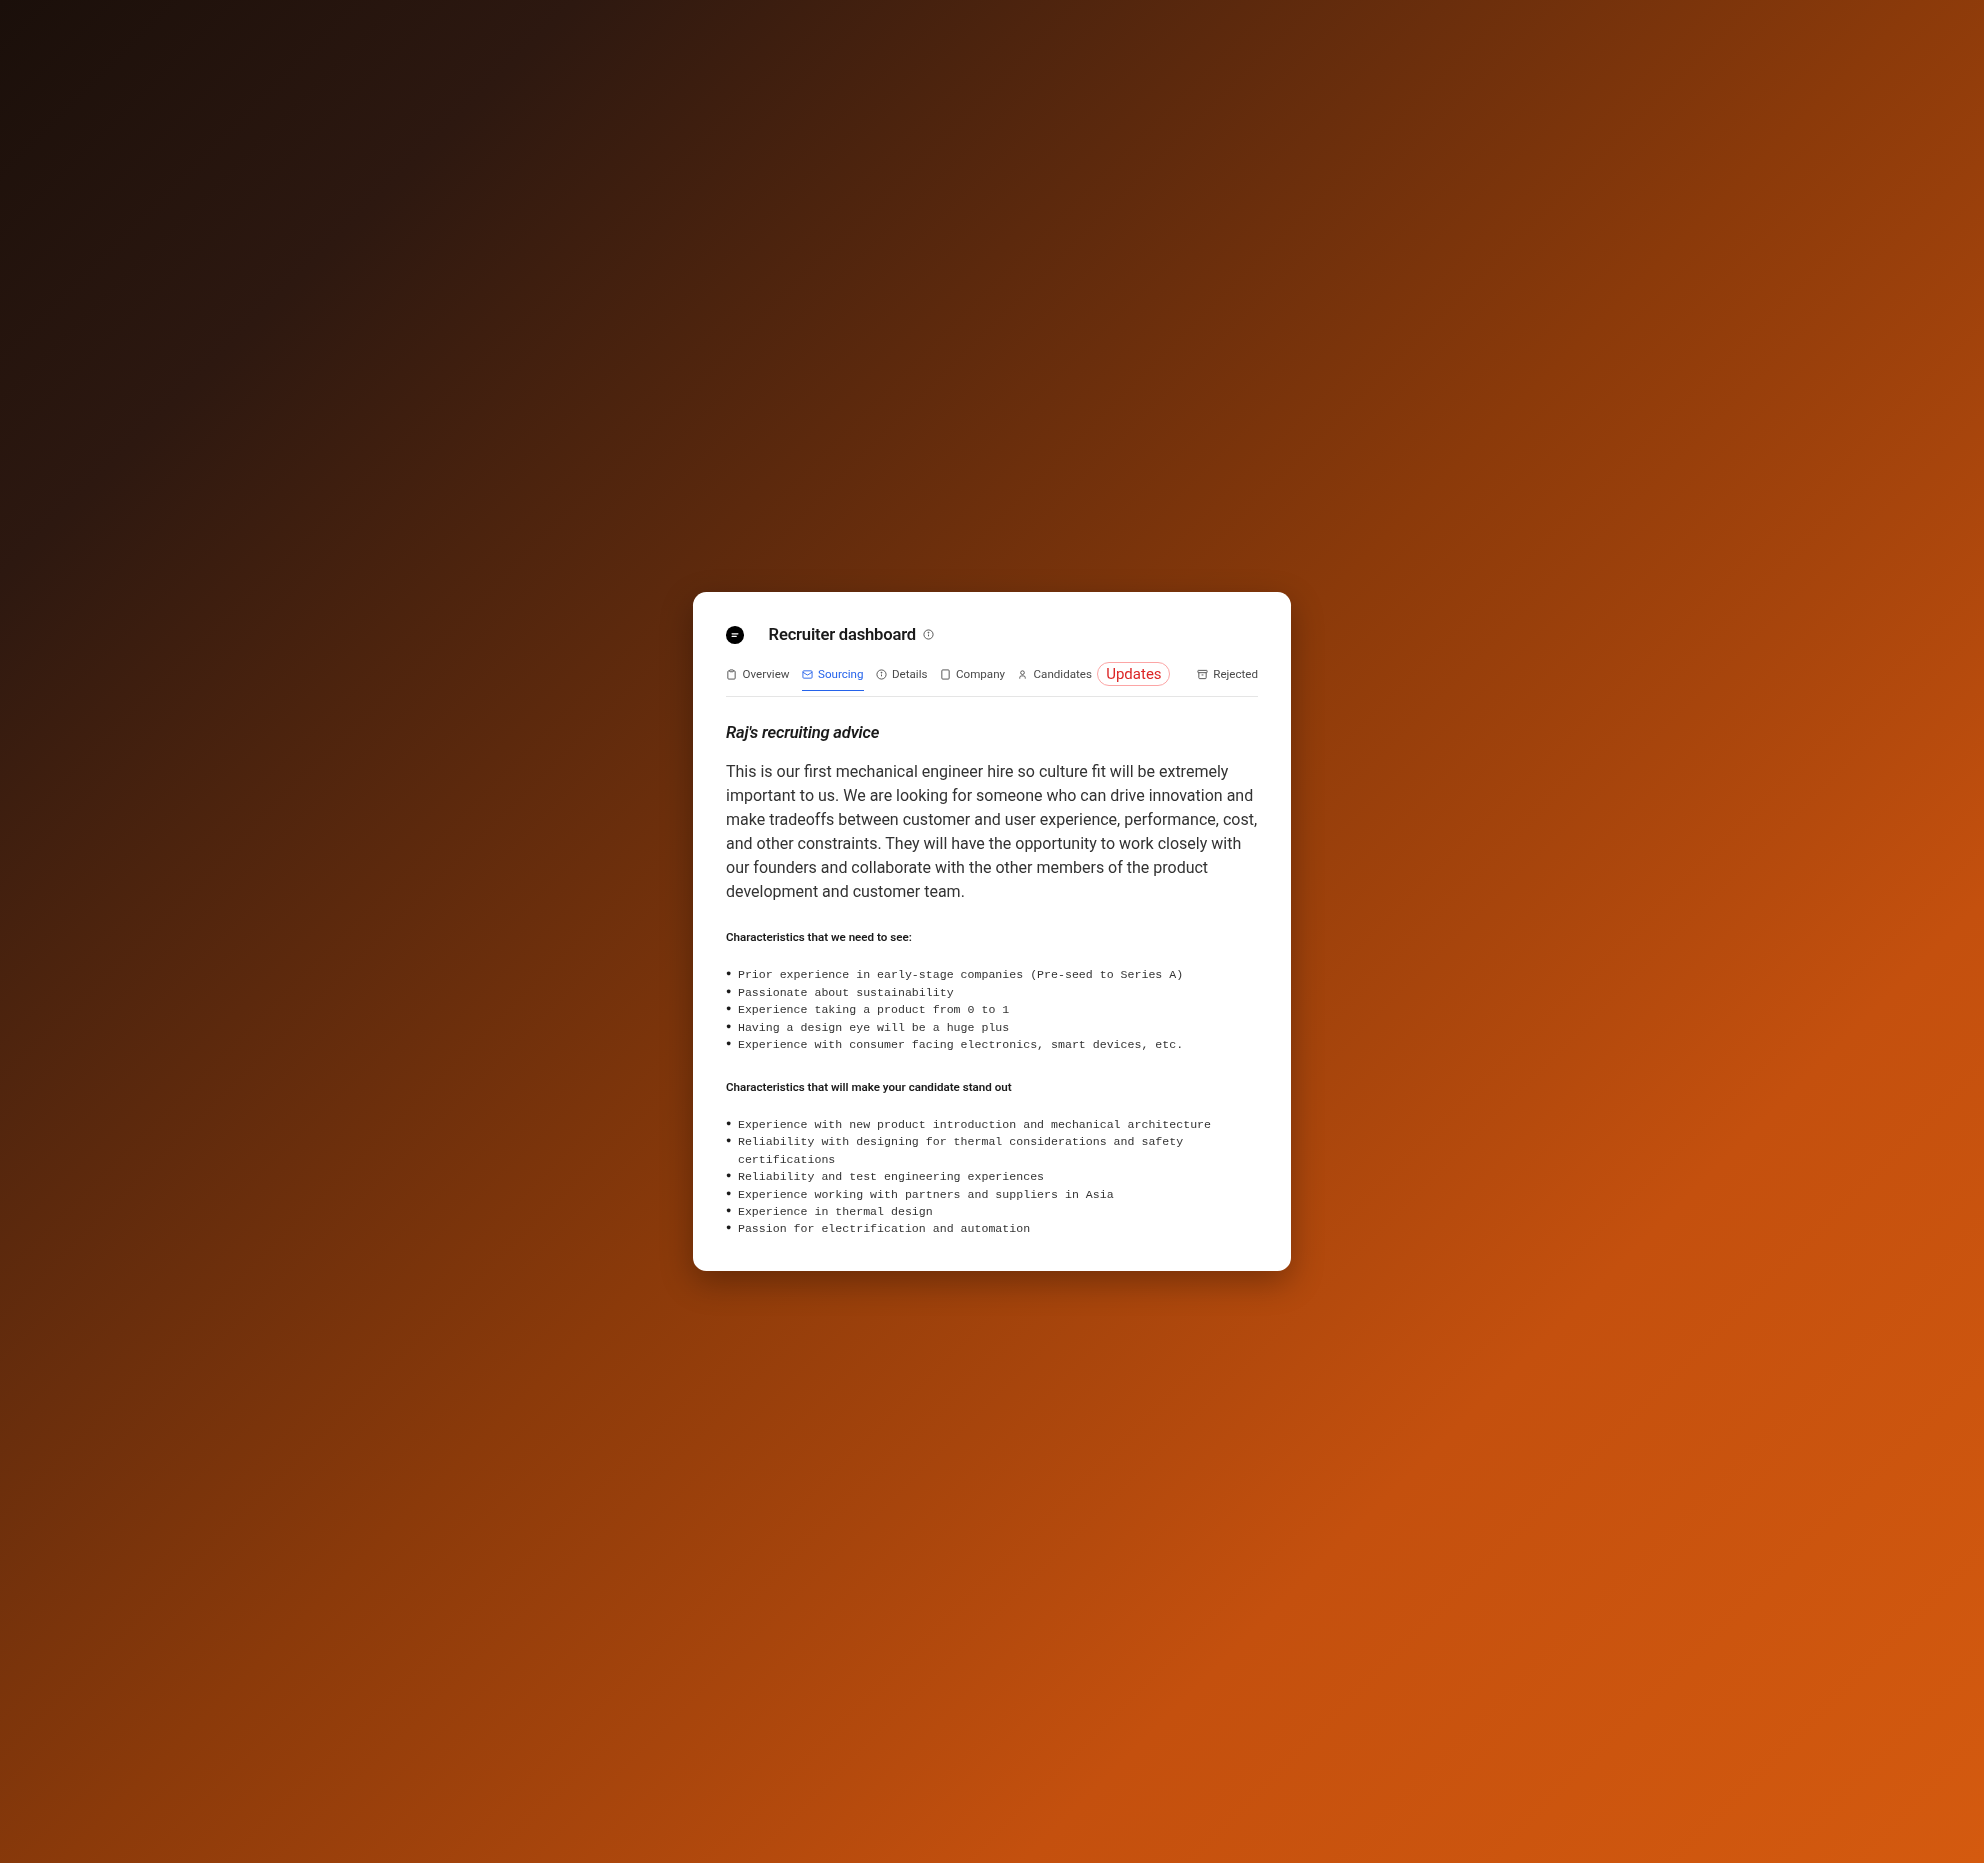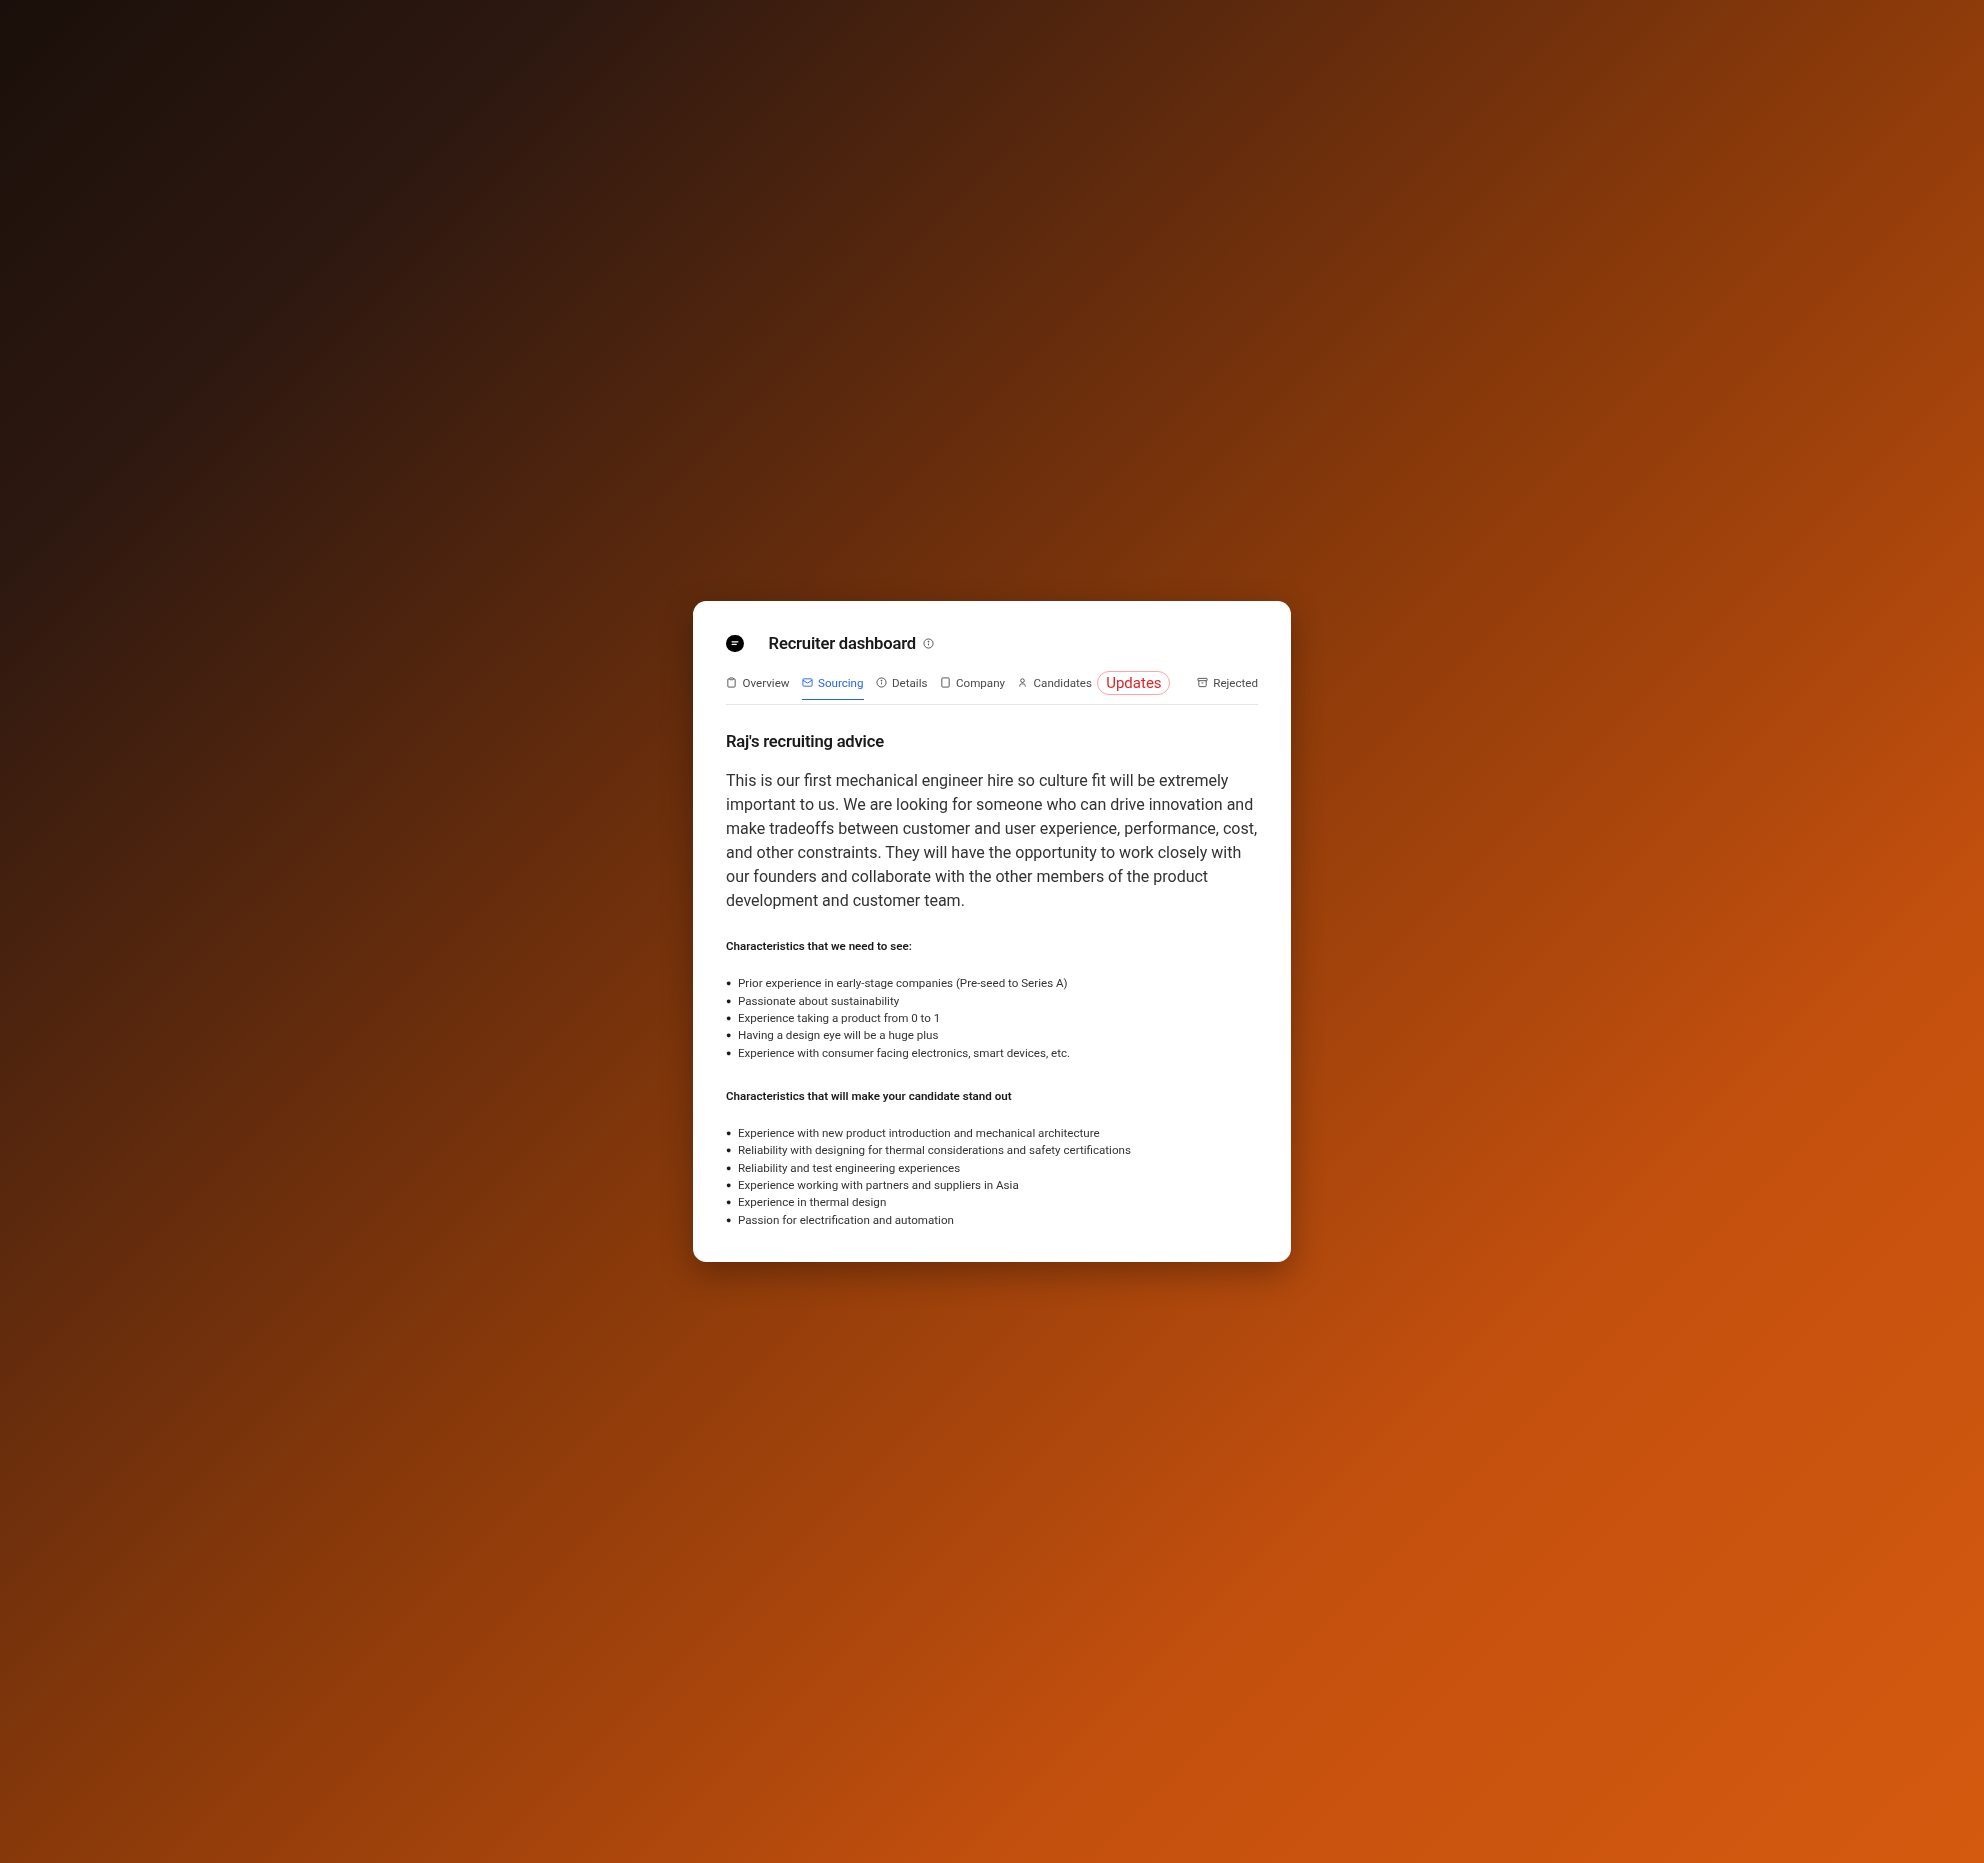--- a/index.html
+++ b/index.html
@@ -112,39 +112,41 @@
     .spacer {
       flex: 1;
     }
 
     .content-heading {
       font-size: 16.6px;
       font-weight: 600;
       color: #1a1a1a;
       margin-bottom: 17.7px;
       letter-spacing: -0.2px;
+      font-style: italic;
     }
 
     .intro-text {
       font-size: 16px;
       line-height: 1.5;
       color: #333;
       margin-bottom: 26.6px;
     }
 
     .section-heading {
       font-size: 11.6px;
       font-weight: 600;
       color: #1a1a1a;
       margin-bottom: 22px;
     }
 
     .bullet-list {
       list-style: none;
       margin-bottom: 26.6px;
+      font-family: Liberation Mono, monospace;
     }
 
     .bullet-list li {
       font-size: 11.6px;
       line-height: 1.5;
       color: #333;
       display: flex;
       align-items: flex-start;
       gap: 6.6px;
     }

